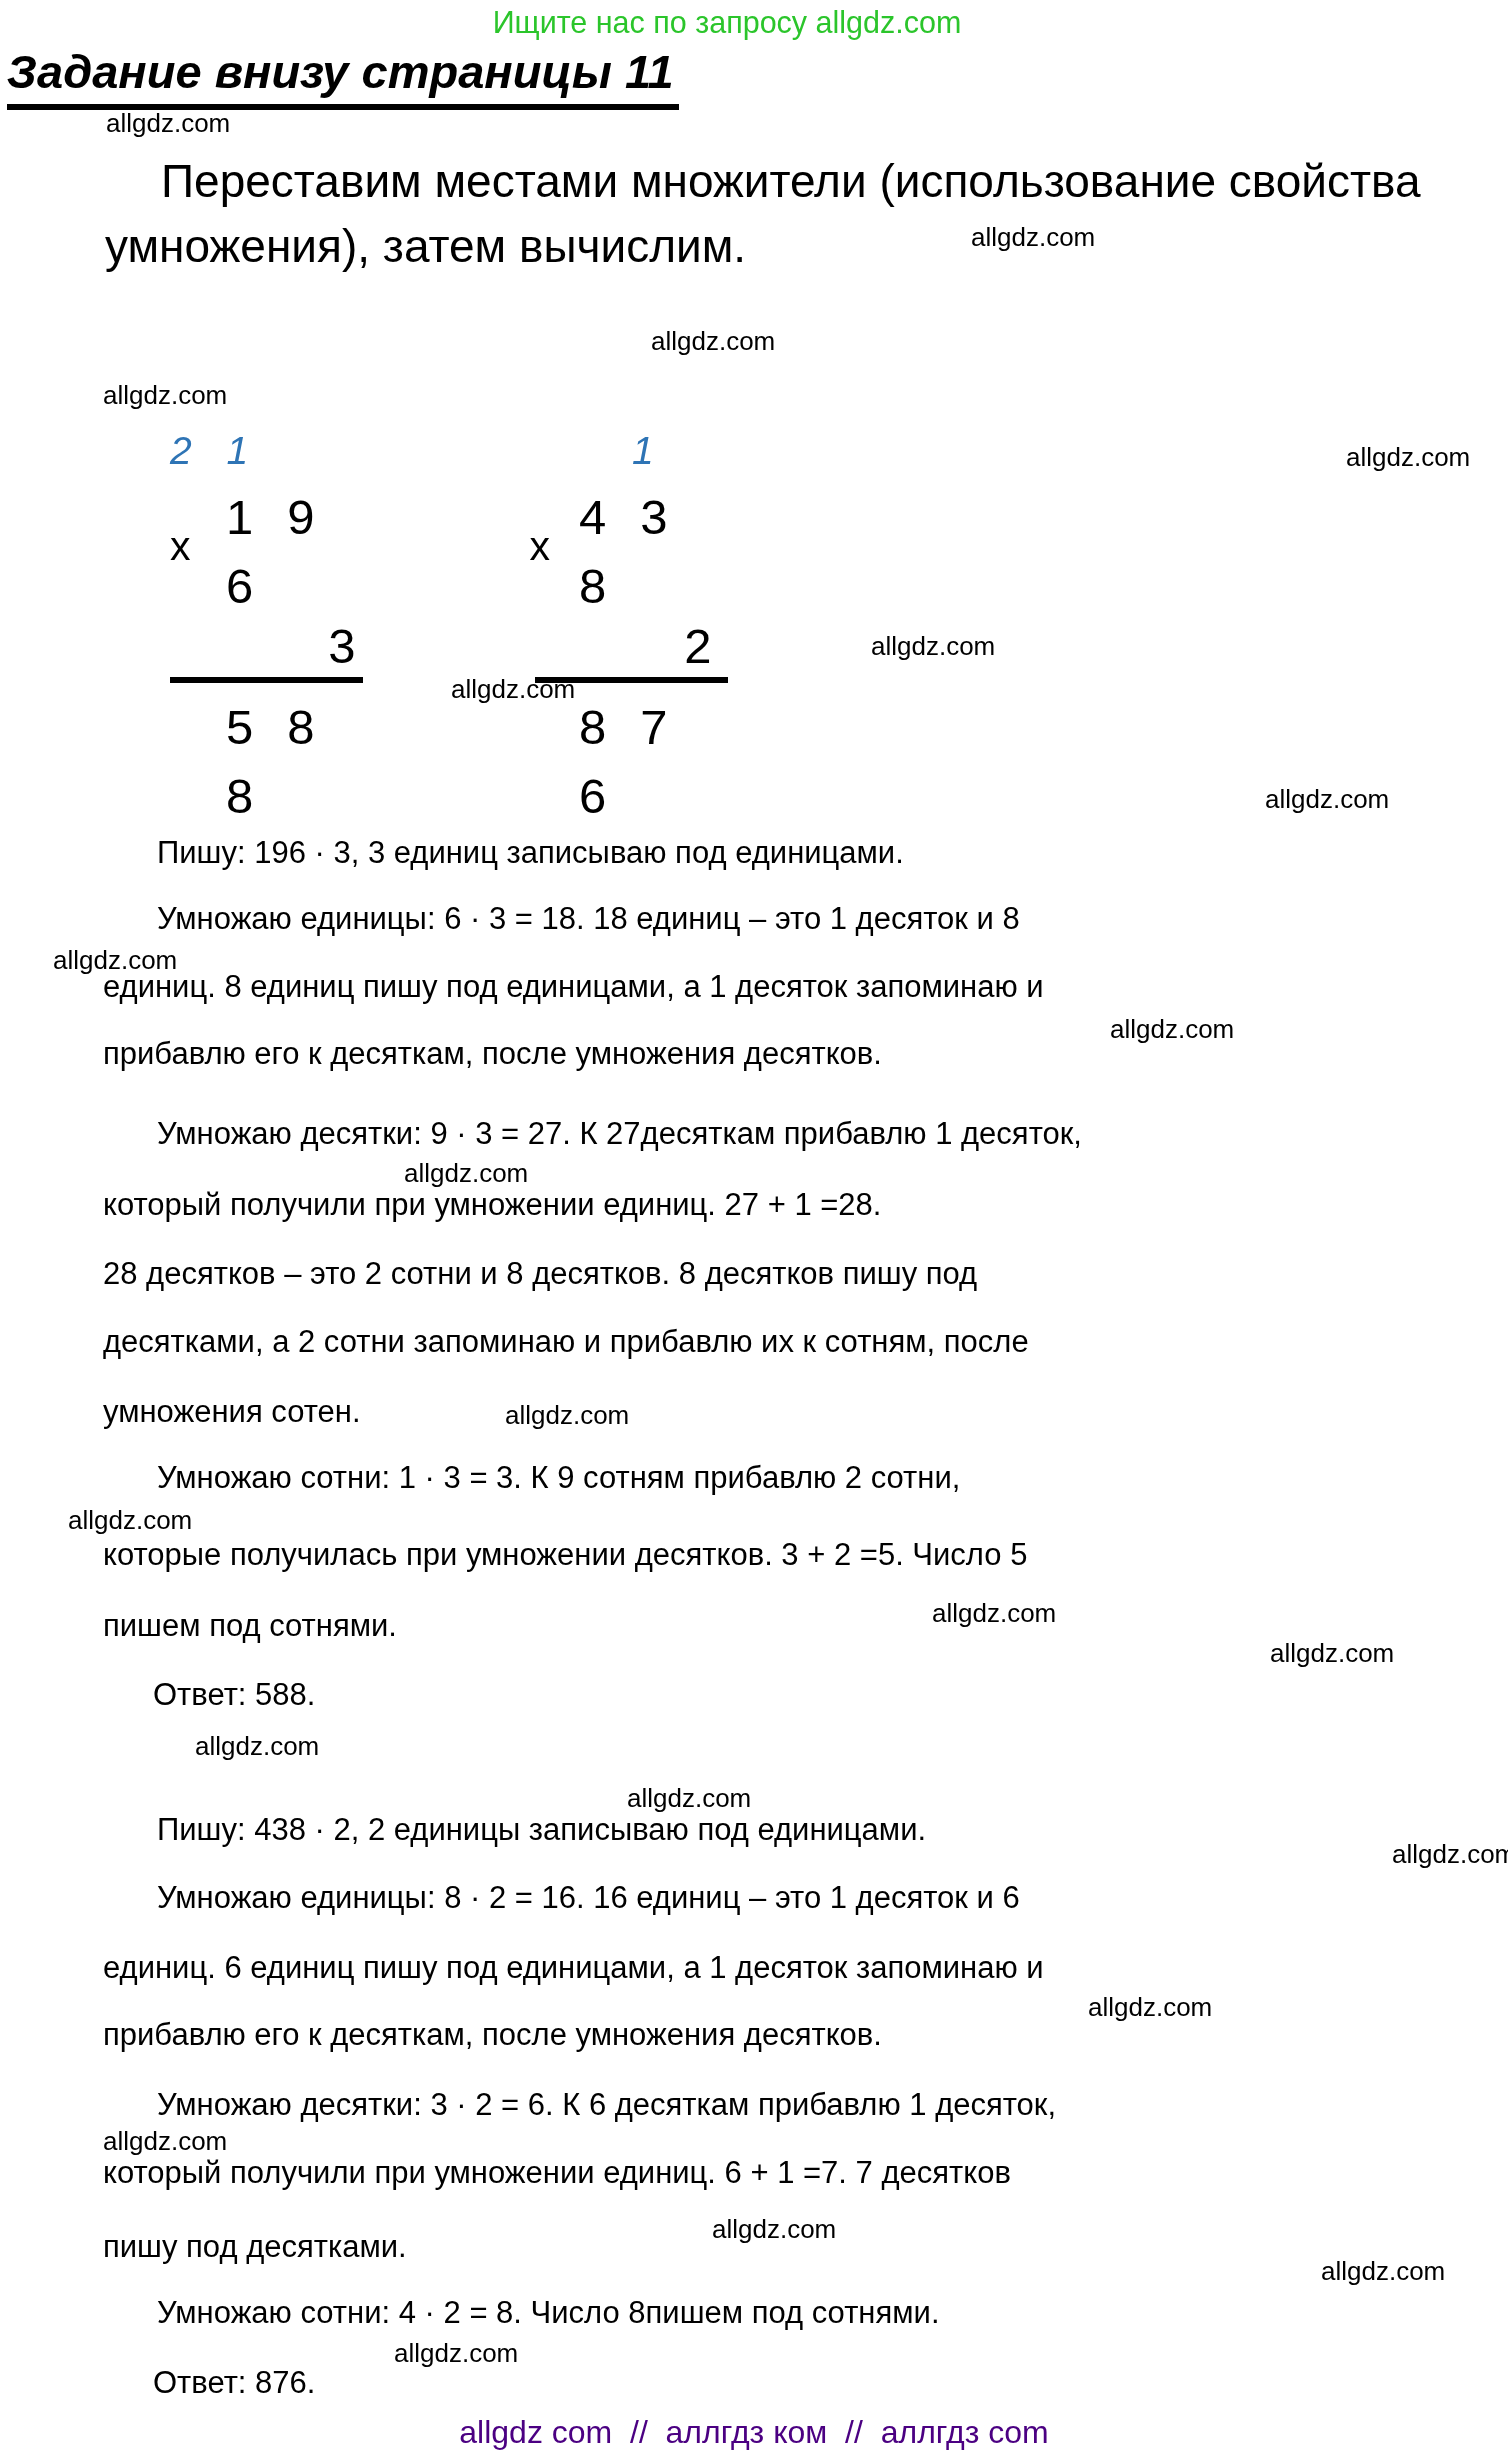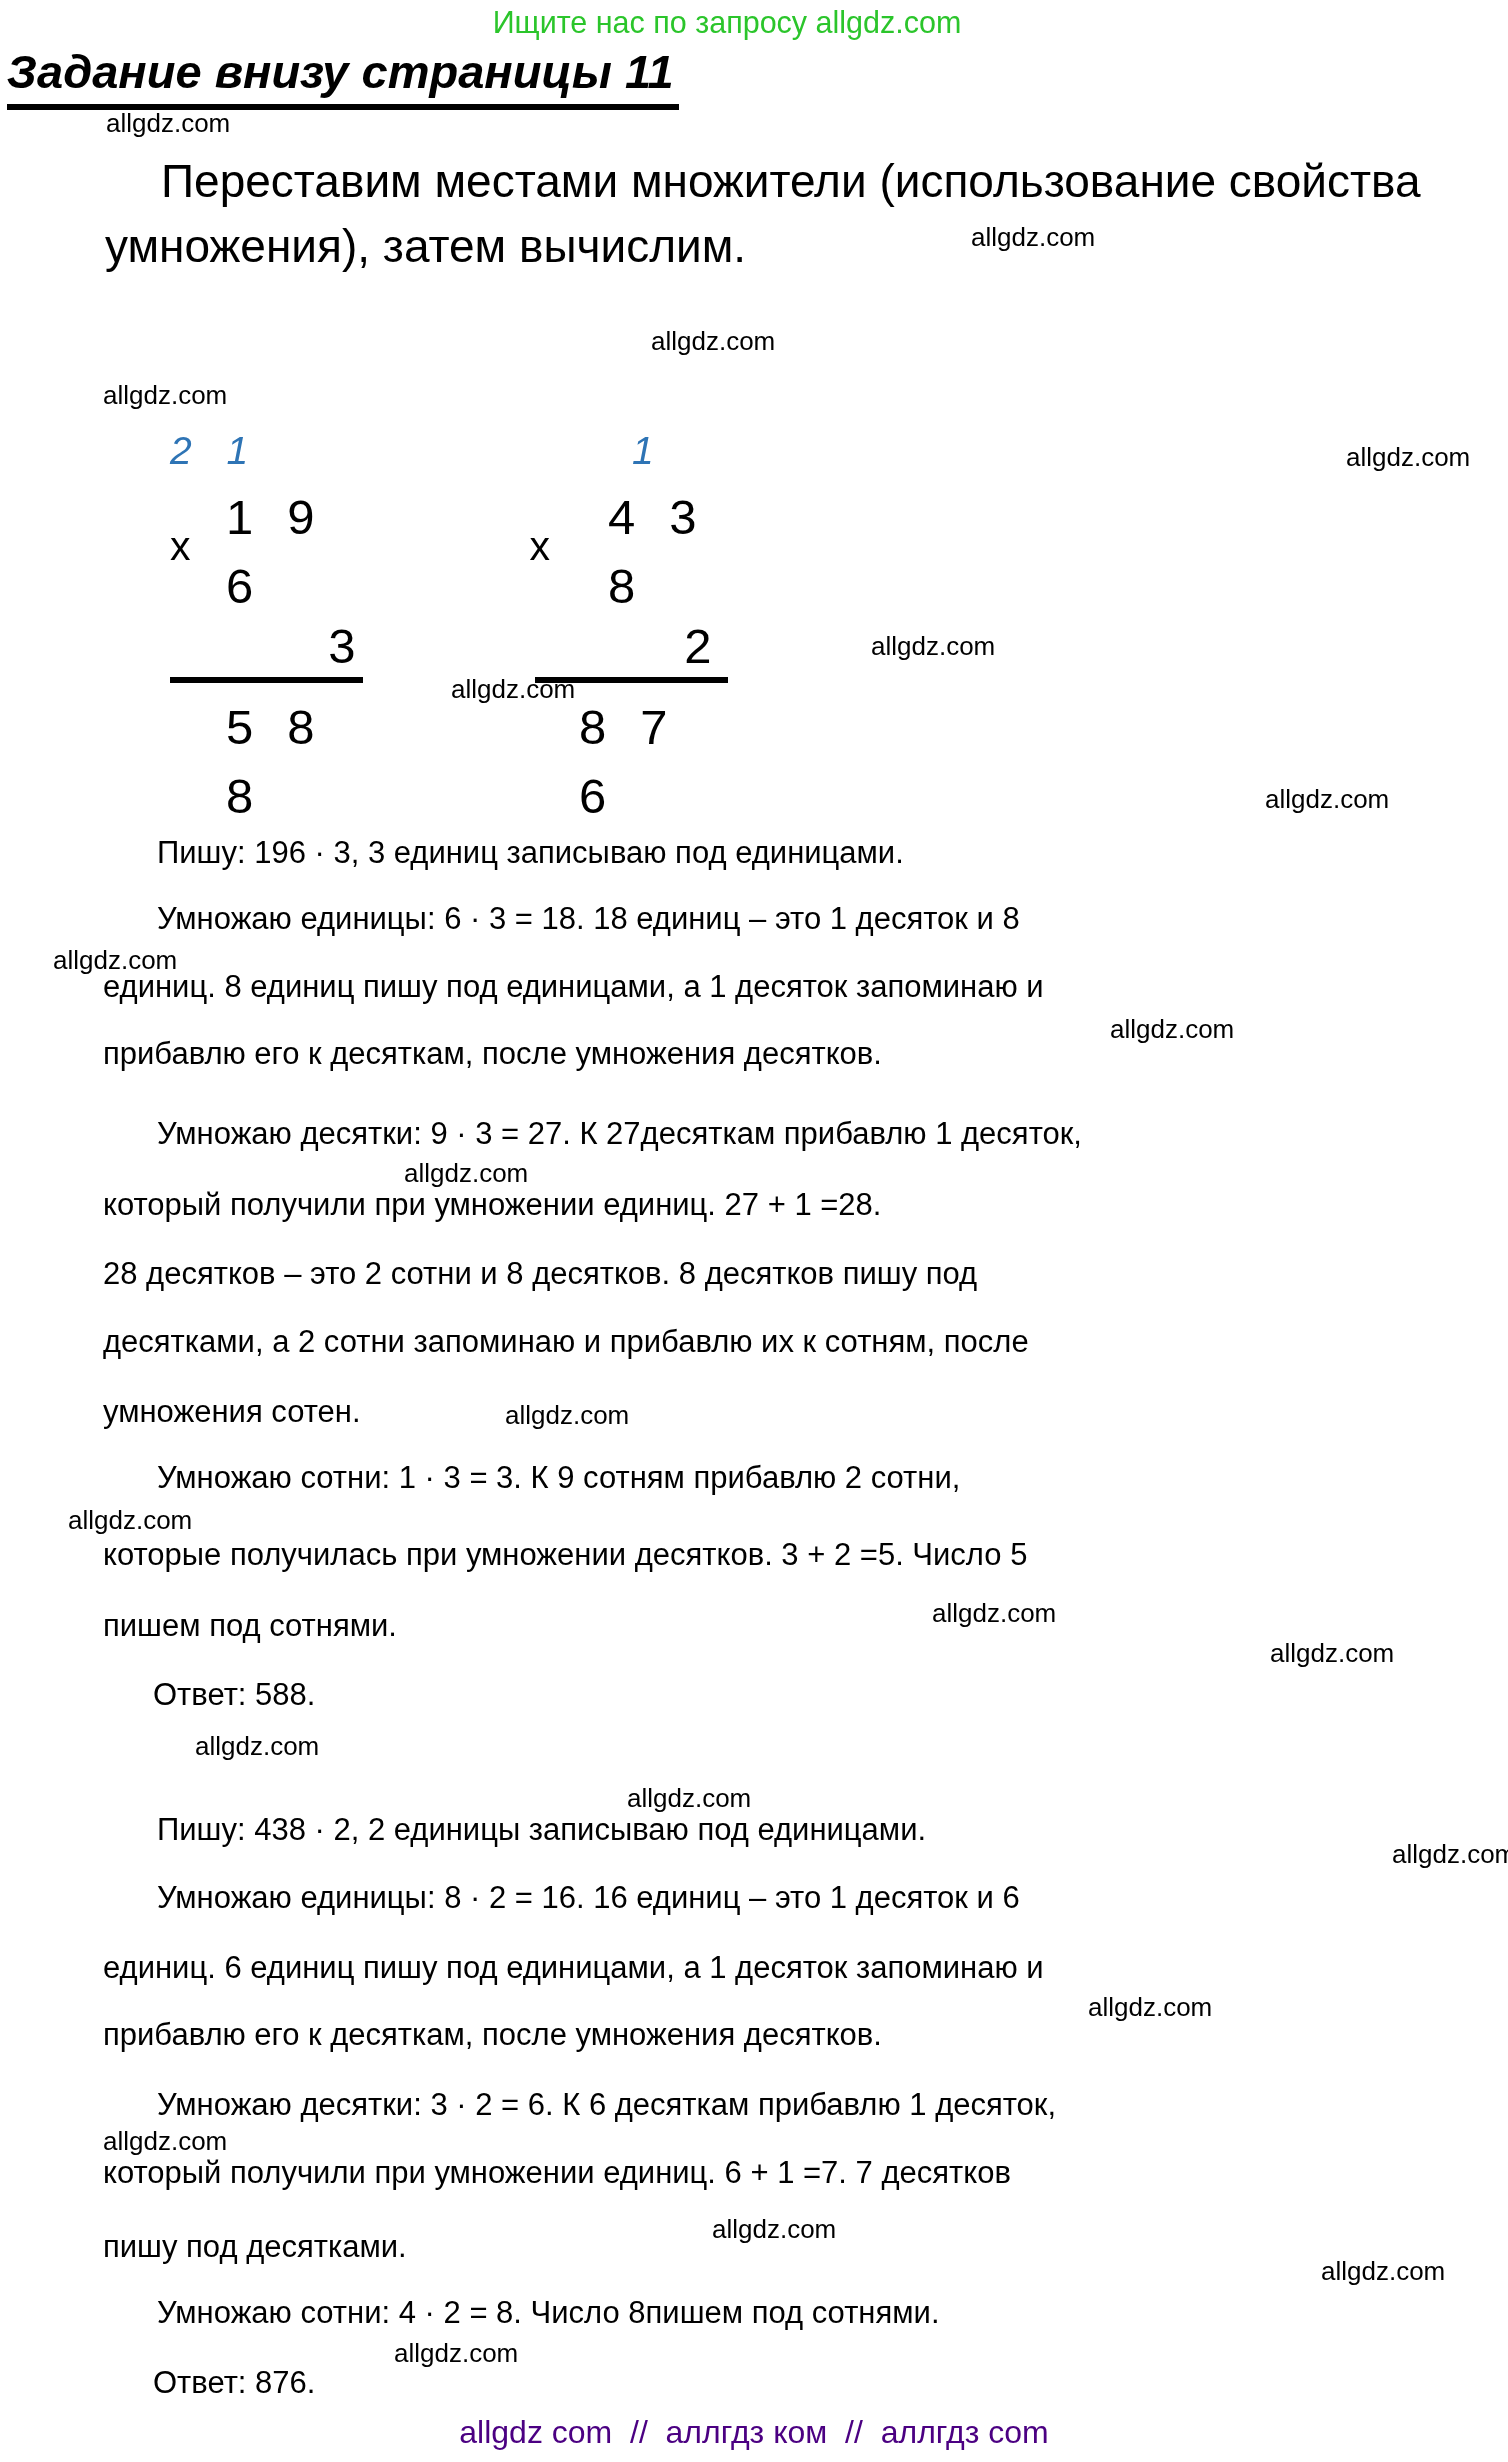--- a/index.html
+++ b/index.html
@@ -65,21 +65,21 @@
     <div class="carry" style="">2 1</div>
     <div class="row top-row" style="margin-left:56px">1 9 6</div>
     <div class="xsign">x</div>
     <div class="row mult-row">3</div>
     <div class="rule"></div>
     <div class="row prod-row" style="margin-left:56px">5 8 8</div>
   </div>
 
   <div class="mult" style="left:526px;top:428px">
     <div class="carry" style="margin-left:106px">1</div>
-    <div class="row top-row" style="margin-left:82px">4 3 8</div>
+    <div class="row top-row" style="margin-left:53px">4 3 8</div>
     <div class="xsign" style="left:3.4px">x</div>
     <div class="row mult-row">2</div>
     <div class="rule" style="margin-left:8.5px"></div>
     <div class="row prod-row" style="margin-left:53px">8 7 6</div>
   </div>
 
 
   <div class="bodyline" style="left:157px;top:835px">Пишу: 196 · 3, 3 единиц записываю под единицами.</div>
   <div class="bodyline" style="left:157px;top:901px">Умножаю единицы: 6 · 3 = 18. 18 единиц – это 1 десяток и 8</div>
   <div class="bodyline" style="left:103px;top:969px">единиц. 8 единиц пишу под единицами, а 1 десяток запоминаю и</div>

